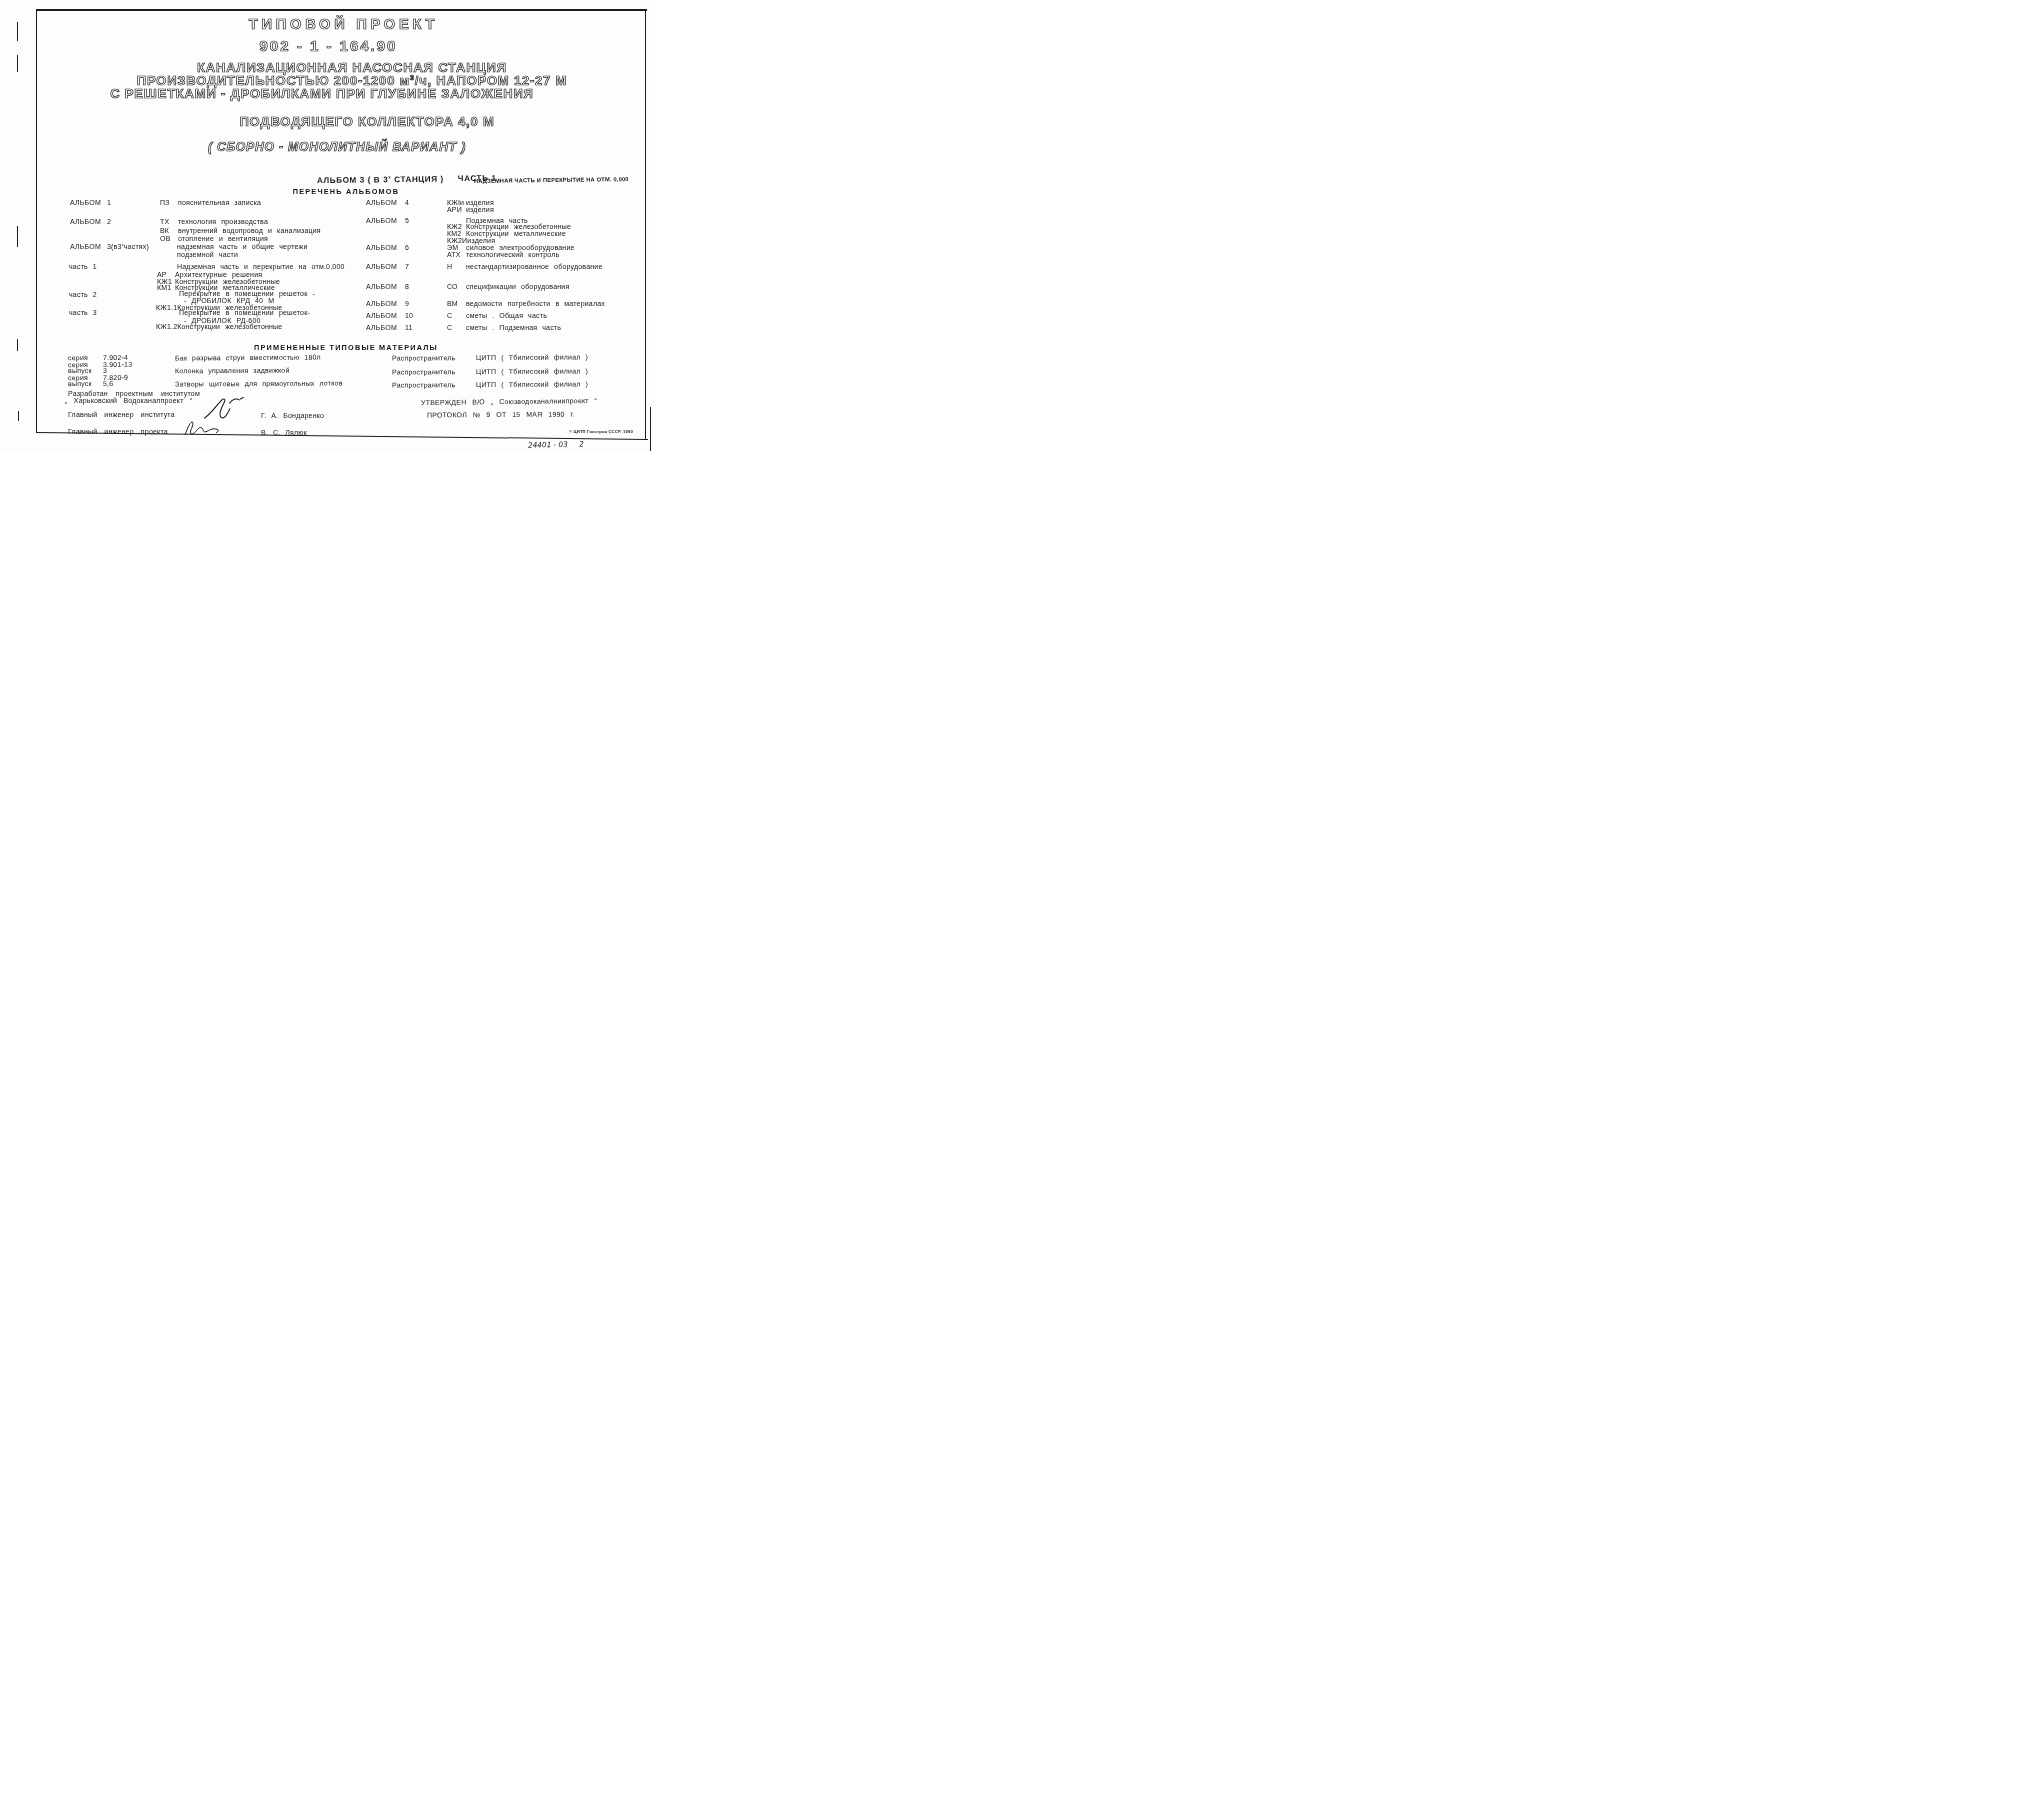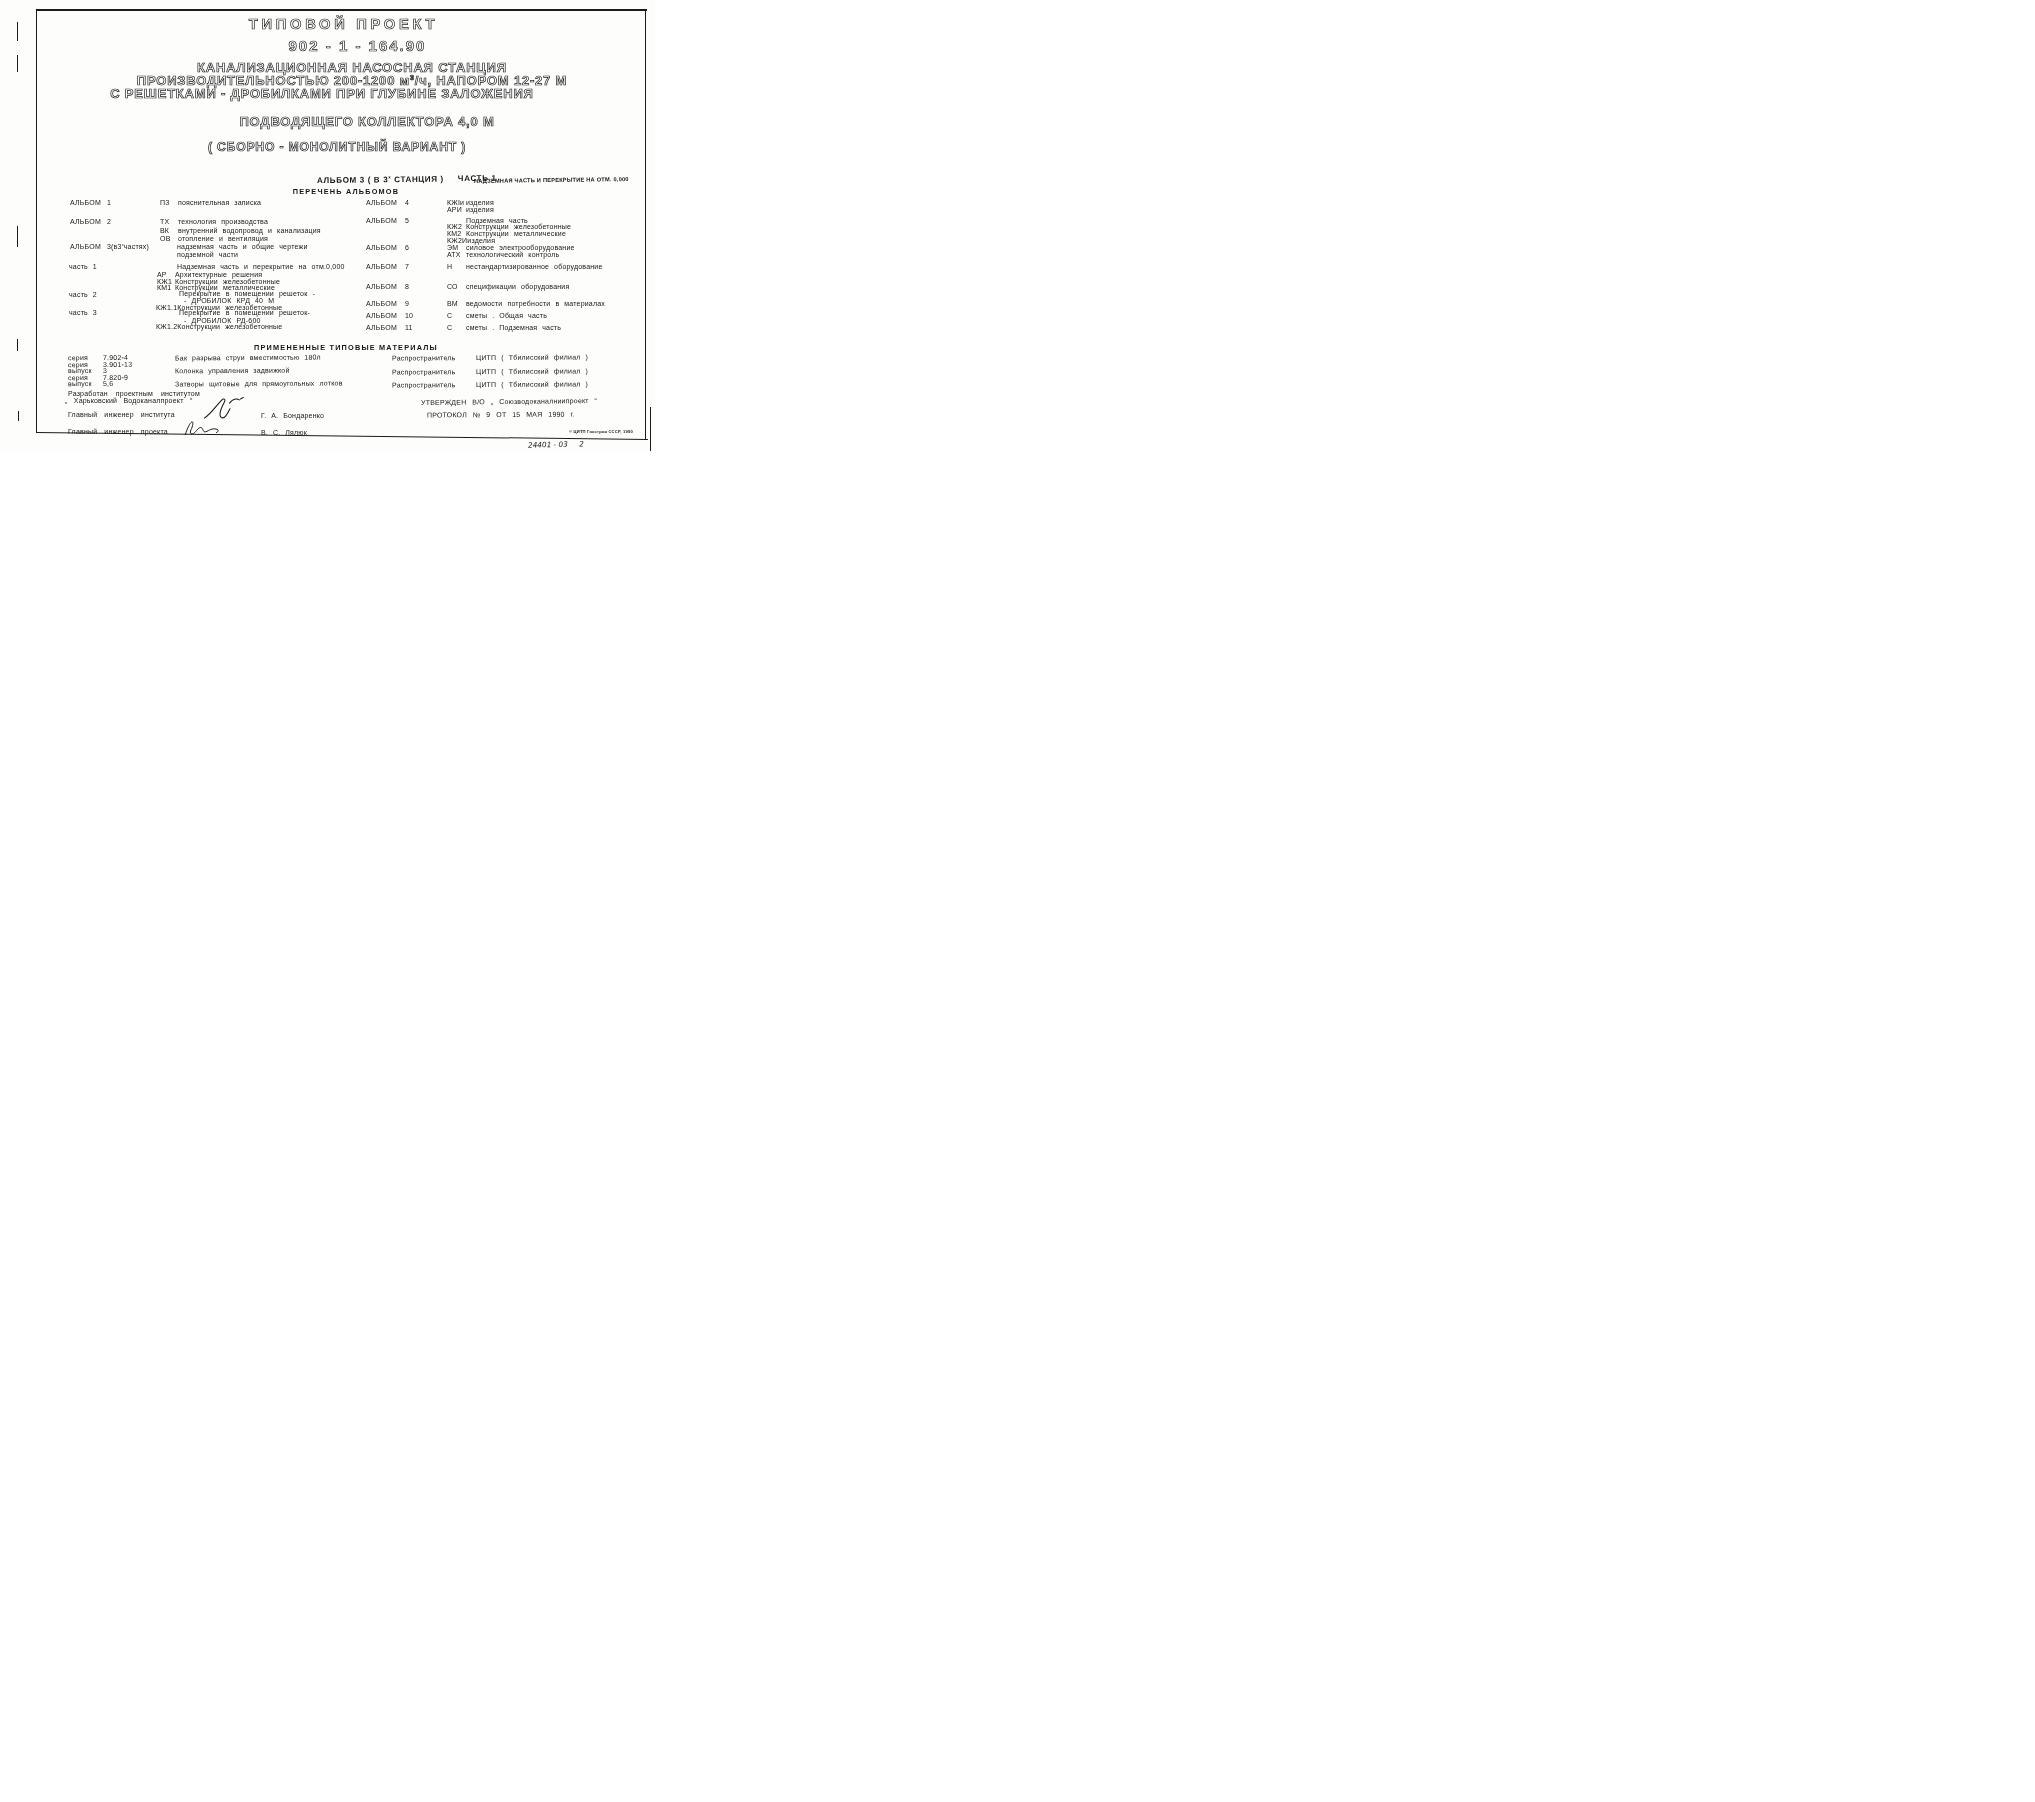--- a/index.html
+++ b/index.html
@@ -4,21 +4,21 @@
 <style>
   html,body{margin:0;padding:0;background:#ffffff;}
   .page{position:relative;width:655px;height:451px;background:#fdfdfc;overflow:hidden;
         font-family:"Liberation Sans", sans-serif;color:#161616;}
   .ln{position:absolute;white-space:nowrap;line-height:1;}
   .outline{font-weight:bold;color:#15803d;-webkit-text-fill-color:rgba(255,255,255,0.93);
            -webkit-text-stroke:0.7px #1c1c1c;}
   .doc-type{font-size:14.7px;letter-spacing:3.7px;}
   .doc-num{font-size:15px;letter-spacing:2px;}
   .title-line{font-size:13px;letter-spacing:0.8px;}
-  .subtitle-line{font-size:12.2px;letter-spacing:0.8px;}
+  .subtitle-line{font-size:12.2px;letter-spacing:0.8px;font-style:italic;}
   .centered{text-align:center;}
   .sup{font-size:0.55em;vertical-align:super;}
   .album-big{font-size:8.1px;font-weight:bold;letter-spacing:0.6px;}
   .album-desc{font-size:5.7px;font-weight:bold;letter-spacing:0.2px;}
   .list-hdr{font-size:7.3px;font-weight:bold;letter-spacing:1.2px;}
   .lt{font-size:7px;letter-spacing:0.2px;word-spacing:2.8px;}
   .glabel{display:inline-block;min-width:37px;}
   .glabel-r{display:inline-block;min-width:39px;}
   .code{display:inline-block;min-width:18px;}
   .code-r{display:inline-block;min-width:19px;}
@@ -43,21 +43,21 @@
   <div class="edge-mark" style="left:16.7px;top:339px;width:1.2px;height:12.2px"></div>
   <div class="edge-mark" style="left:17.5px;top:411px;width:0.8px;height:9.8px"></div>
 
   <div class="frame-line" style="left:36px;top:9.4px;width:611px;height:1.2px"></div>
   <div class="frame-line" style="left:36px;top:9.4px;width:1.2px;height:424px"></div>
   <div class="frame-line" style="left:645px;top:9.4px;width:1.2px;height:430px"></div>
   <div class="frame-line" style="left:36px;top:432px;width:612px;height:1.4px;transform:rotate(0.65deg);transform-origin:left center"></div>
   <div class="frame-line" style="left:650px;top:407px;width:0.8px;height:44px"></div>
 
   <div class="ln outline doc-type centered" style="left:213px;top:17px;width:261px">ТИПОВОЙ ПРОЕКТ</div>
-  <div class="ln outline doc-num centered" style="left:227px;top:38px;width:261px">902 - 1 - 164.90</div>
+  <div class="ln outline doc-num centered" style="left:198px;top:38px;width:261px">902 - 1 - 164.90</div>
 
   <div class="ln outline title-line centered" style="left:69px;top:61px;width:566px">КАНАЛИЗАЦИОННАЯ НАСОСНАЯ СТАНЦИЯ</div>
   <div class="ln outline title-line centered" style="left:69px;top:74px;width:566px"><span>ПРОИЗВОДИТЕЛЬНОСТЬЮ 200-1200 м</span><span class="sup">3</span><span>/ч, НАПОРОМ 12-27 М</span></div>
   <div class="ln outline title-line centered" style="left:39px;top:87px;width:566px">С РЕШЕТКАМИ - ДРОБИЛКАМИ ПРИ ГЛУБИНЕ ЗАЛОЖЕНИЯ</div>
   <div class="ln outline title-line centered" style="left:84px;top:115px;width:566px">ПОДВОДЯЩЕГО КОЛЛЕКТОРА 4,0 М</div>
   <div class="ln outline subtitle-line centered" style="left:54px;top:141px;width:566px">( СБОРНО - МОНОЛИТНЫЙ ВАРИАНТ )</div>
 
   <div class="ln album-big tilt-u" style="left:317px;top:175px"><span><span>АЛЬБОМ 3 ( В 3</span><span class="sup">х</span><span> СТАНЦИЯ )</span></span><span style="display:inline-block;width:14px"></span><span>ЧАСТЬ 1</span></div>
   <div class="ln album-desc tilt-u" style="left:474px;top:178px">НАДЗЕМНАЯ ЧАСТЬ И ПЕРЕКРЫТИЕ НА ОТМ. 0,000</div>
   <div class="ln list-hdr centered" style="left:285px;top:188px;width:122px">ПЕРЕЧЕНЬ АЛЬБОМОВ</div>

